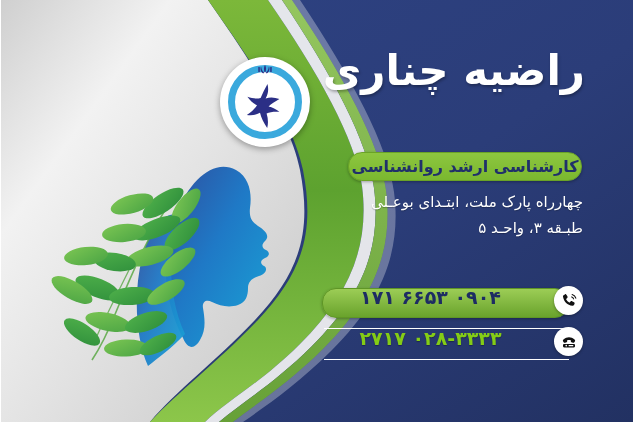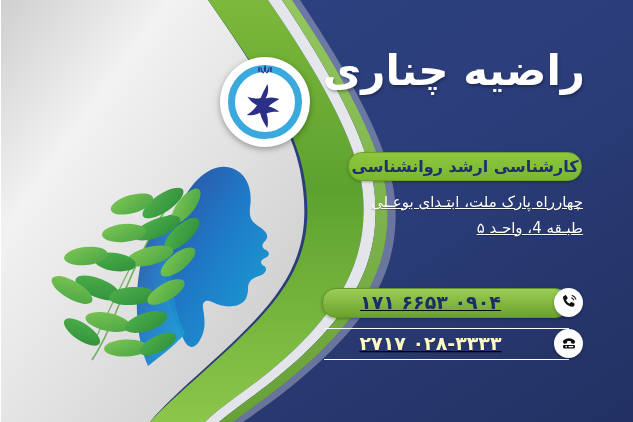--- a/index.html
+++ b/index.html
@@ -78,34 +78,33 @@
   #address{
     position:absolute;right:50px;top:190px;
     width:270px;
     color:#ffffff;
     direction:rtl;
     text-align:right;
     font-size:15px;
     line-height:1.72;
     letter-spacing:.2px;
     text-shadow:0 1px 1px rgba(0,0,0,.25);
-    text-decoration:underline;
   }
   #address div{white-space:nowrap;}
 
   
   #contact{
     position:absolute;right:50px;top:286px;
     width:272px;direction:rtl;
   }
   .contact-row{
     position:relative;
     height:32px;
     margin-bottom:9px;
-    display:flex;align-items:center;text-decoration:underline;
+    display:flex;align-items:flex-start;
   }
   .contact-pill{
     position:absolute;right:14px;top:2px;
     width:245px;height:28px;
     border-radius:14px;
     background:linear-gradient(#9ccd56,#69a32c);
     border:1px solid #5f9626;
     box-shadow:0 1px 3px rgba(0,0,0,.30);
   }
   .contact-rules{
@@ -128,21 +127,21 @@
     flex:1;
     text-align:center;
     padding-right:4px;
     font-size:19px;
     font-weight:bold;
     letter-spacing:2.5px;
     direction:rtl;
     white-space:nowrap;
   }
   .contact-number.on-pill{color:#1d2c63;}
-  .contact-number.on-blue{color:#fef9c3;text-shadow:0 1px 1px rgba(0,0,0,.3);}
+  .contact-number.on-blue{color:#84cc16;text-shadow:0 1px 1px rgba(0,0,0,.3);}
 </style>
 </head>
 <body>
 
 <div id="card">
 
   <div class="layer">
     <svg viewBox="0 0 633 422" xmlns="http://www.w3.org/2000/svg">
       <defs>
         <linearGradient id="gSilver" x1="0" y1="0" x2="1" y2="1">
@@ -306,21 +305,21 @@
   </div>
 
   <div id="brand-name">راضیه چناری</div>
 
   <div id="title-pill">
     <span>کارشناسی ارشد روانشناسی</span>
   </div>
 
   <div id="address">
     <div>چهارراه پارک ملت، ابتـدای بوعـلی</div>
-    <div>طبـقه 4، واحـد ۵</div>
+    <div>طبـقه ۳، واحـد ۵</div>
   </div>
 
   <div id="contact">
 
     <div class="contact-row">
       <div class="contact-pill"></div>
       <div class="contact-icon">
         <svg viewBox="0 0 24 24" width="18" height="18">
           <path d="M6.6 2.8c.7-.3 1.5 0 1.9.7l1.5 2.6c.4.7.2 1.5-.4 2l-1.1.9c-.3.2-.4.6-.2.9.9 1.7 2.3 3.1 4 4 .3.2.7.1.9-.2l.9-1.1c.5-.6 1.3-.8 2-.4l2.6 1.5c.7.4 1 1.2.7 1.9l-.6 1.4c-.4.9-1.3 1.4-2.3 1.3C9.8 17.6 5.3 13 4 6.3c-.2-1 .4-1.9 1.3-2.3l1.3-.6z" fill="#111111"></path>
           <path d="M16.2 3.4c2.4.6 4.3 2.5 4.9 4.9" stroke="#111111" stroke-width="1.5" fill="none" stroke-linecap="round"></path>

